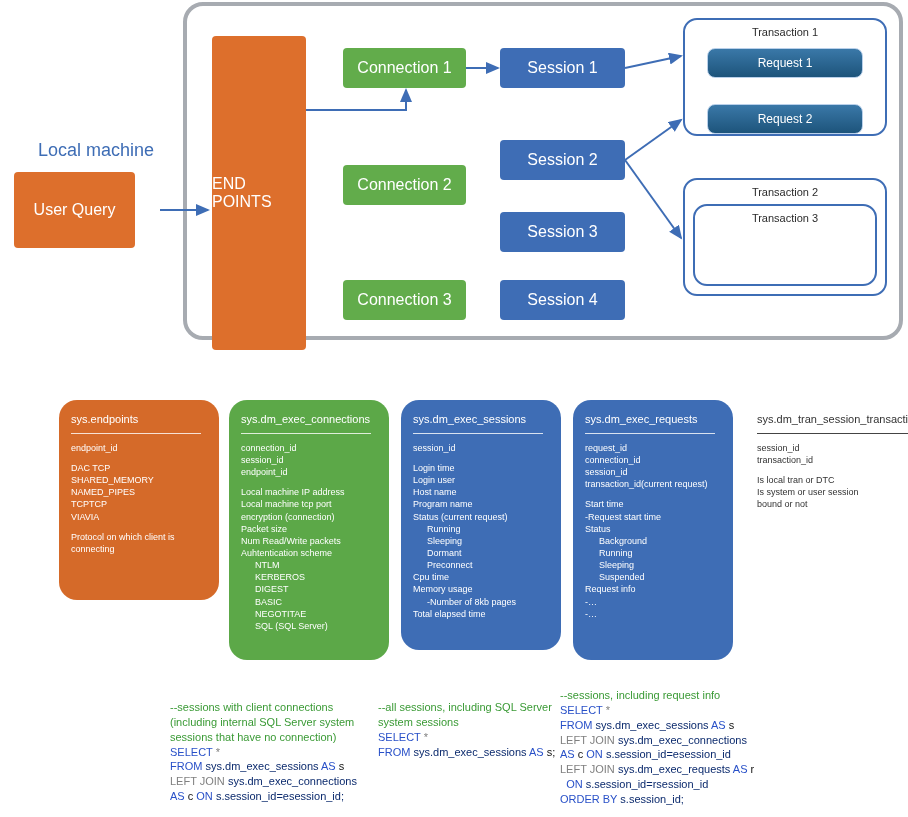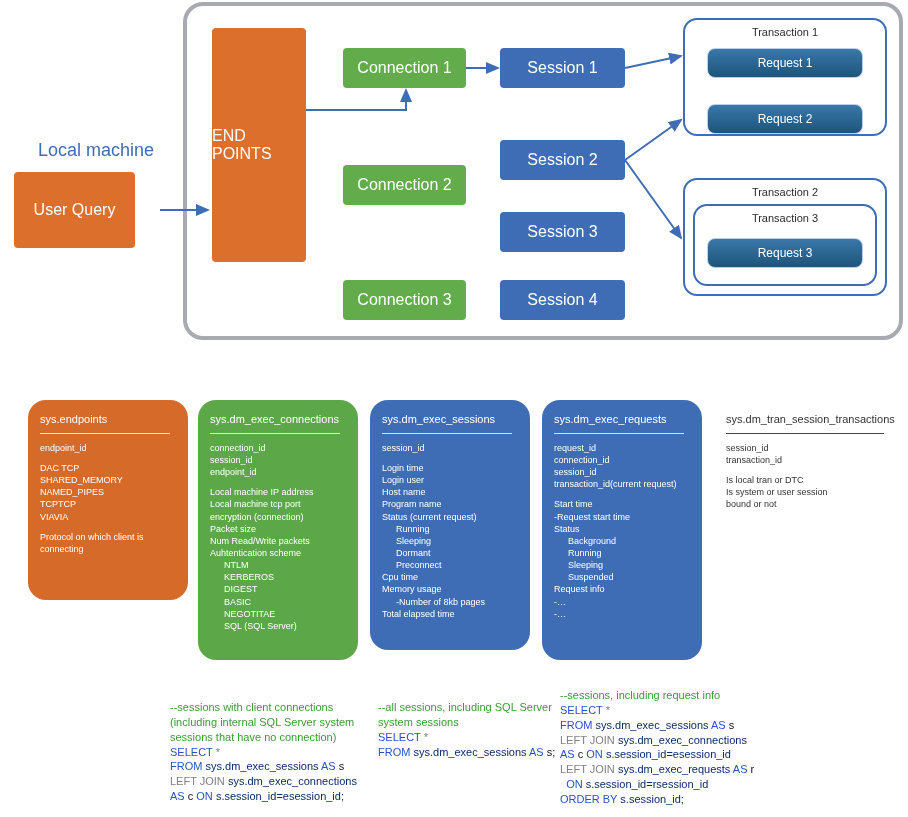--- a/index.html
+++ b/index.html
@@ -20,21 +20,21 @@
   display: flex; align-items: center; justify-content: center;
   font-size: 16px;
 }
 .box.orange { background: #dd6f2c; }
 .box.green  { background: #62ac4b; }
 .box.blue   { background: #3e6db5; }
 .user-query {
   left: 14px; top: 172px; width: 121px; height: 76px;
 }
 .endpoints {
-  left: 212px; top: 28px; width: 94px; height: 234px;
+  left: 212px; top: 36px; width: 94px; height: 314px;
 }
 .conn { left: 343px; width: 123px; height: 40px; }
 .sess { left: 500px; width: 125px; height: 40px; }
 
 .tx-frame {
   position: absolute; border: 2px solid #3e6db5; border-radius: 14px; background: #fff;
 }
 .tx-title { position: absolute; width: 100%; text-align: center; top: 6px; color: #2b2b2b; font-size: 11px; }
 .req-pill {
   position: absolute; width: 156px; height: 30px; border-radius: 8px;
@@ -43,21 +43,21 @@
   font-size: 12px; border: 1px solid #b9d0ea;
 }
 
 
 svg.arrows { position: absolute; left: 0; top: 0; width: 908px; height: 360px; pointer-events: none; }
 
 
 .dmvs { position: relative; width: 908px; height: 290px; margin-top: 40px; }
 .card {
   position: absolute; width: 160px; border-radius: 18px; padding: 12px 18px 18px 12px;
-  color: #fff; font-size: 9px; line-height: 1.35;
+  color: #fff; font-size: 9px; line-height: 1.35; margin-left: 31px;
 }
 .card.orange { background: #d56a29; }
 .card.green  { background: #5ca848; }
 .card.blue   { background: #3e6db5; }
 .card.white  { background: #fff; color: #333; border-radius: 0; }
 .card .title { font-size: 11px; font-weight: 400; margin-bottom: 4px; }
 .card hr { border: none; border-top: 1px solid rgba(255,255,255,.8); margin: 6px 0 8px; }
 .card.white hr { border-top: 1px solid #444; }
 .card .indent { padding-left: 14px; }
 .card .blank { height: 8px; }
@@ -97,21 +97,20 @@
   </div>
   <div class="req-pill" style="left:707px; top:48px;">Request 1</div>
   <div class="req-pill" style="left:707px; top:104px;">Request 2</div>
 
   <div class="tx-frame" style="left:683px; top:178px; width:204px; height:118px;">
     <div class="tx-title">Transaction 2</div>
   </div>
   <div class="tx-frame" style="left:693px; top:204px; width:184px; height:82px;">
     <div class="tx-title">Transaction 3</div>
   </div>
-  <div class="req-pill" style="left:707px; top:238px;">Request 3</div>
 
   <svg class="arrows">
     <defs>
       <marker id="ah" markerWidth="8" markerHeight="8" refX="6" refY="3" orient="auto">
         <path d="M0,0 L7,3 L0,6 Z" fill="#3e6db5"></path>
       </marker>
     </defs>
 
     <line x1="160" y1="210" x2="208" y2="210" stroke="#3e6db5" stroke-width="2" marker-end="url(#ah)"></line>
 

